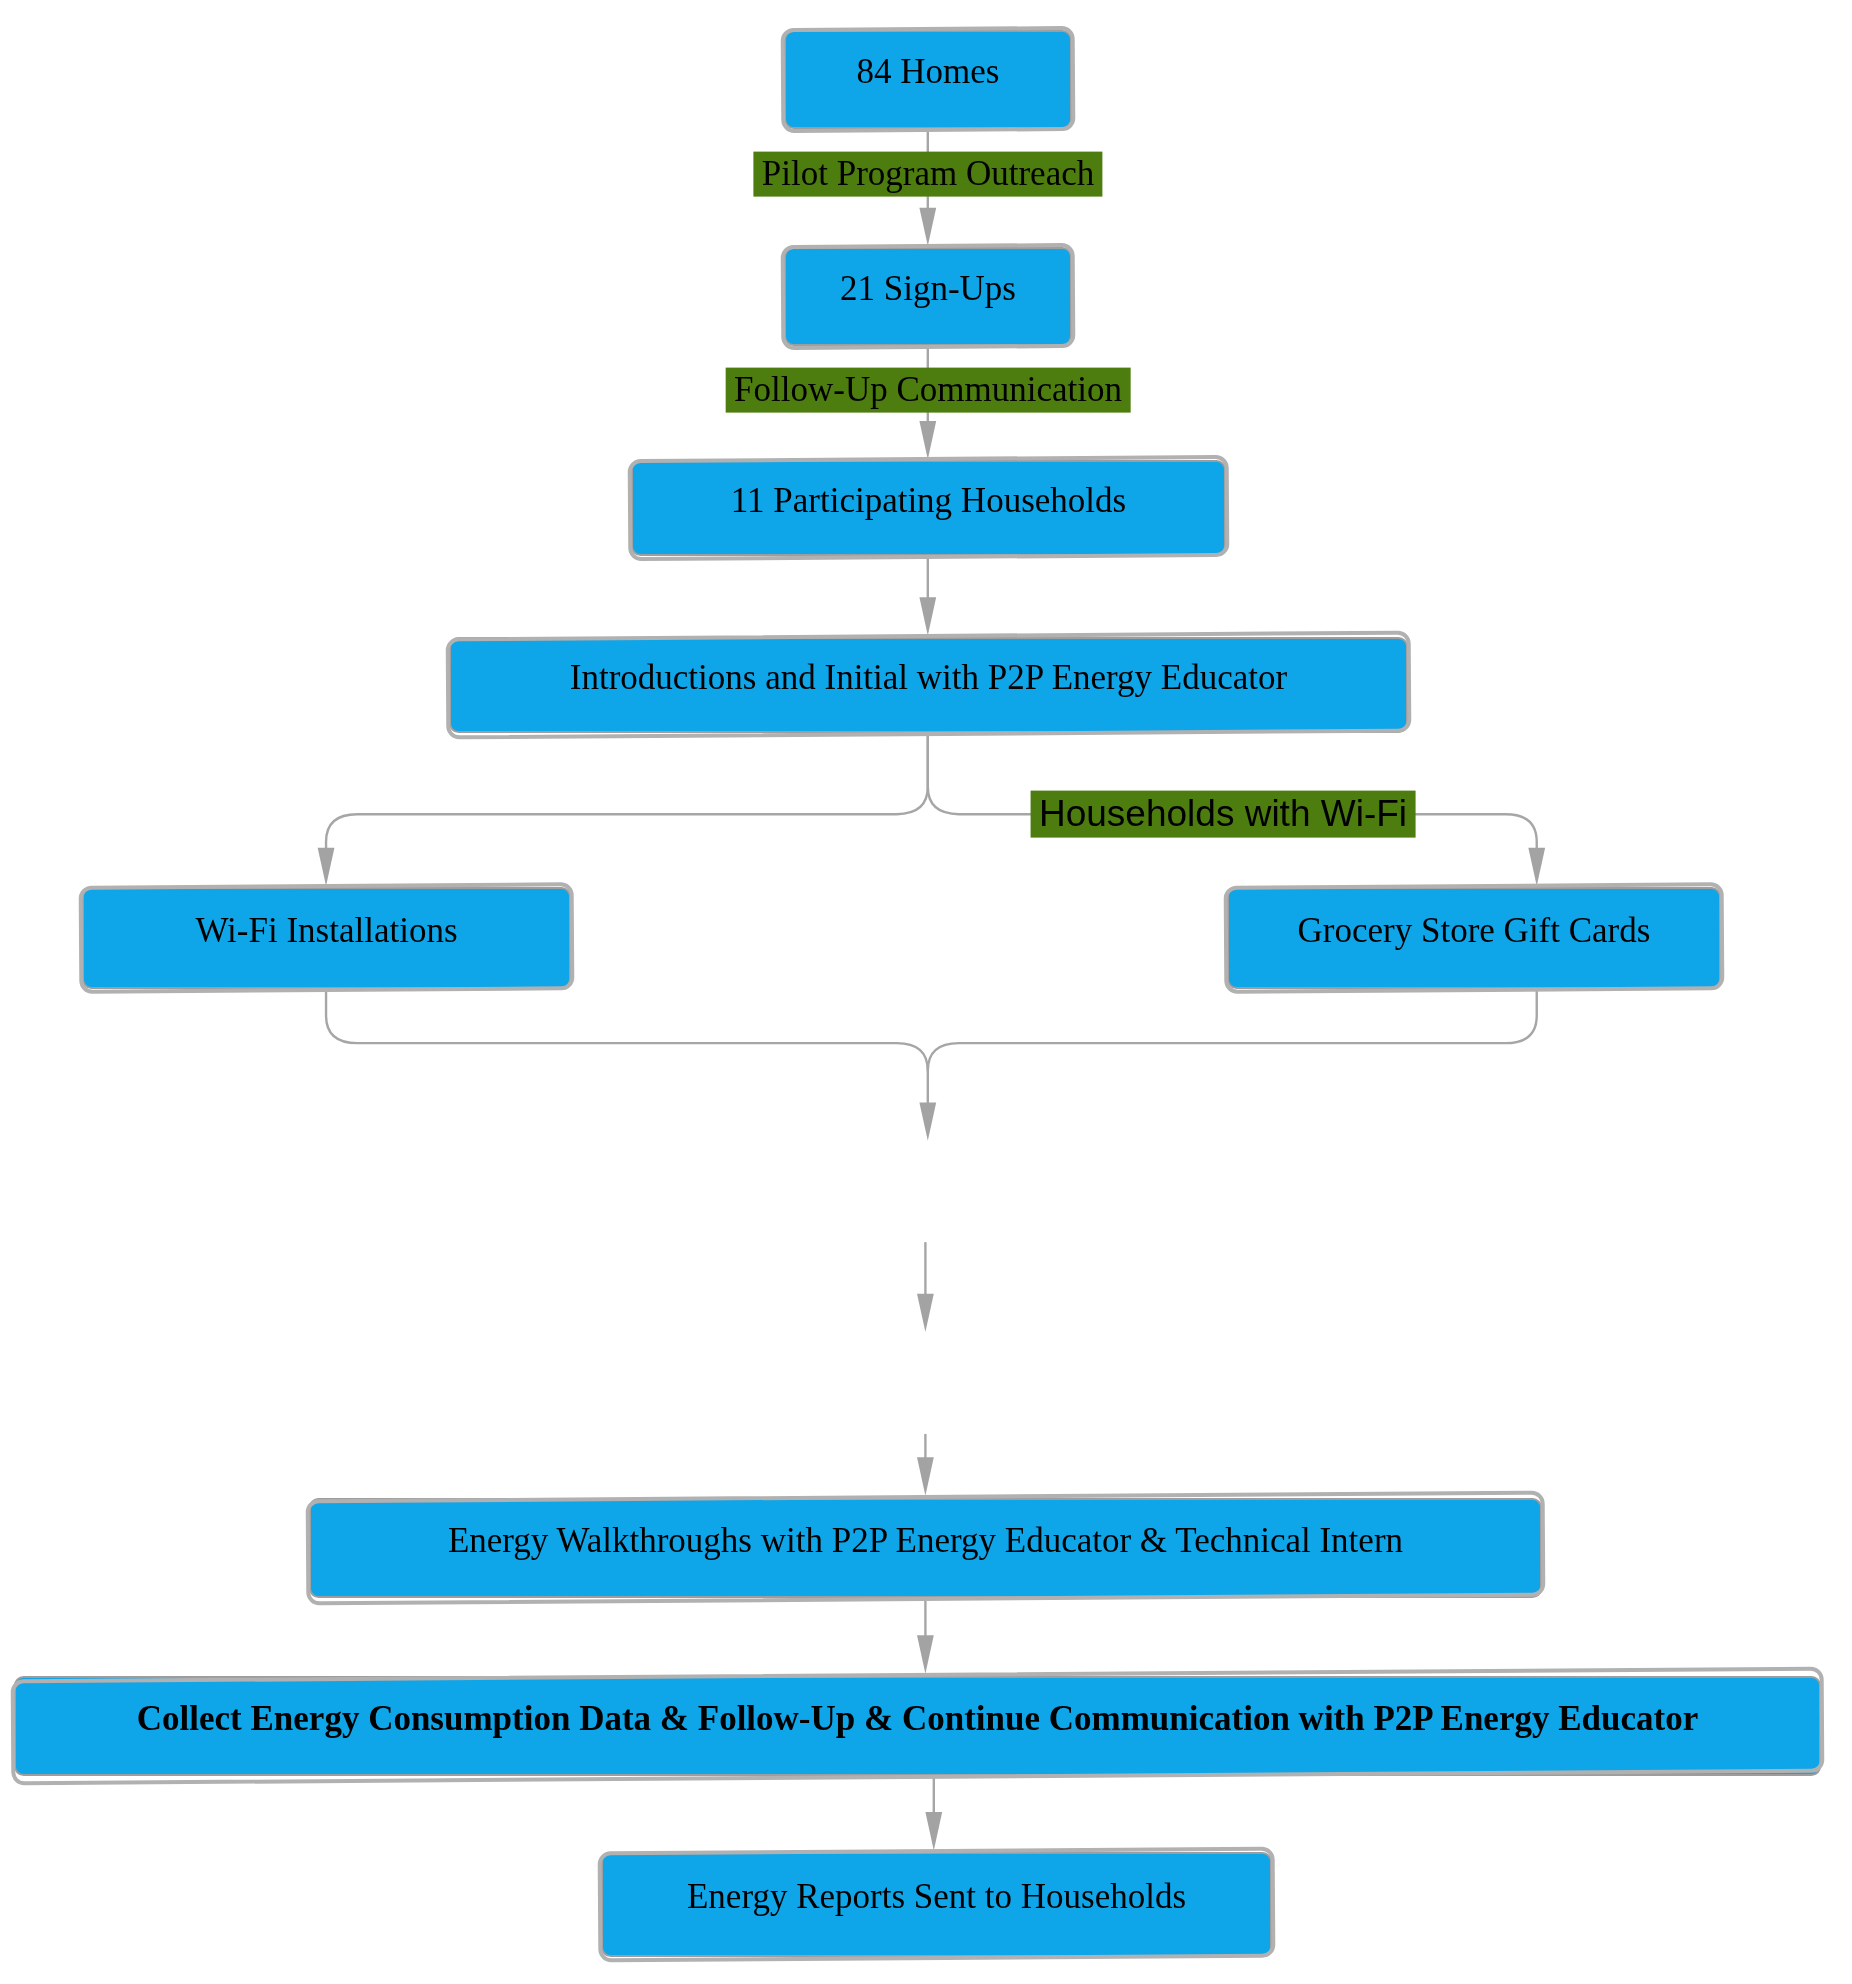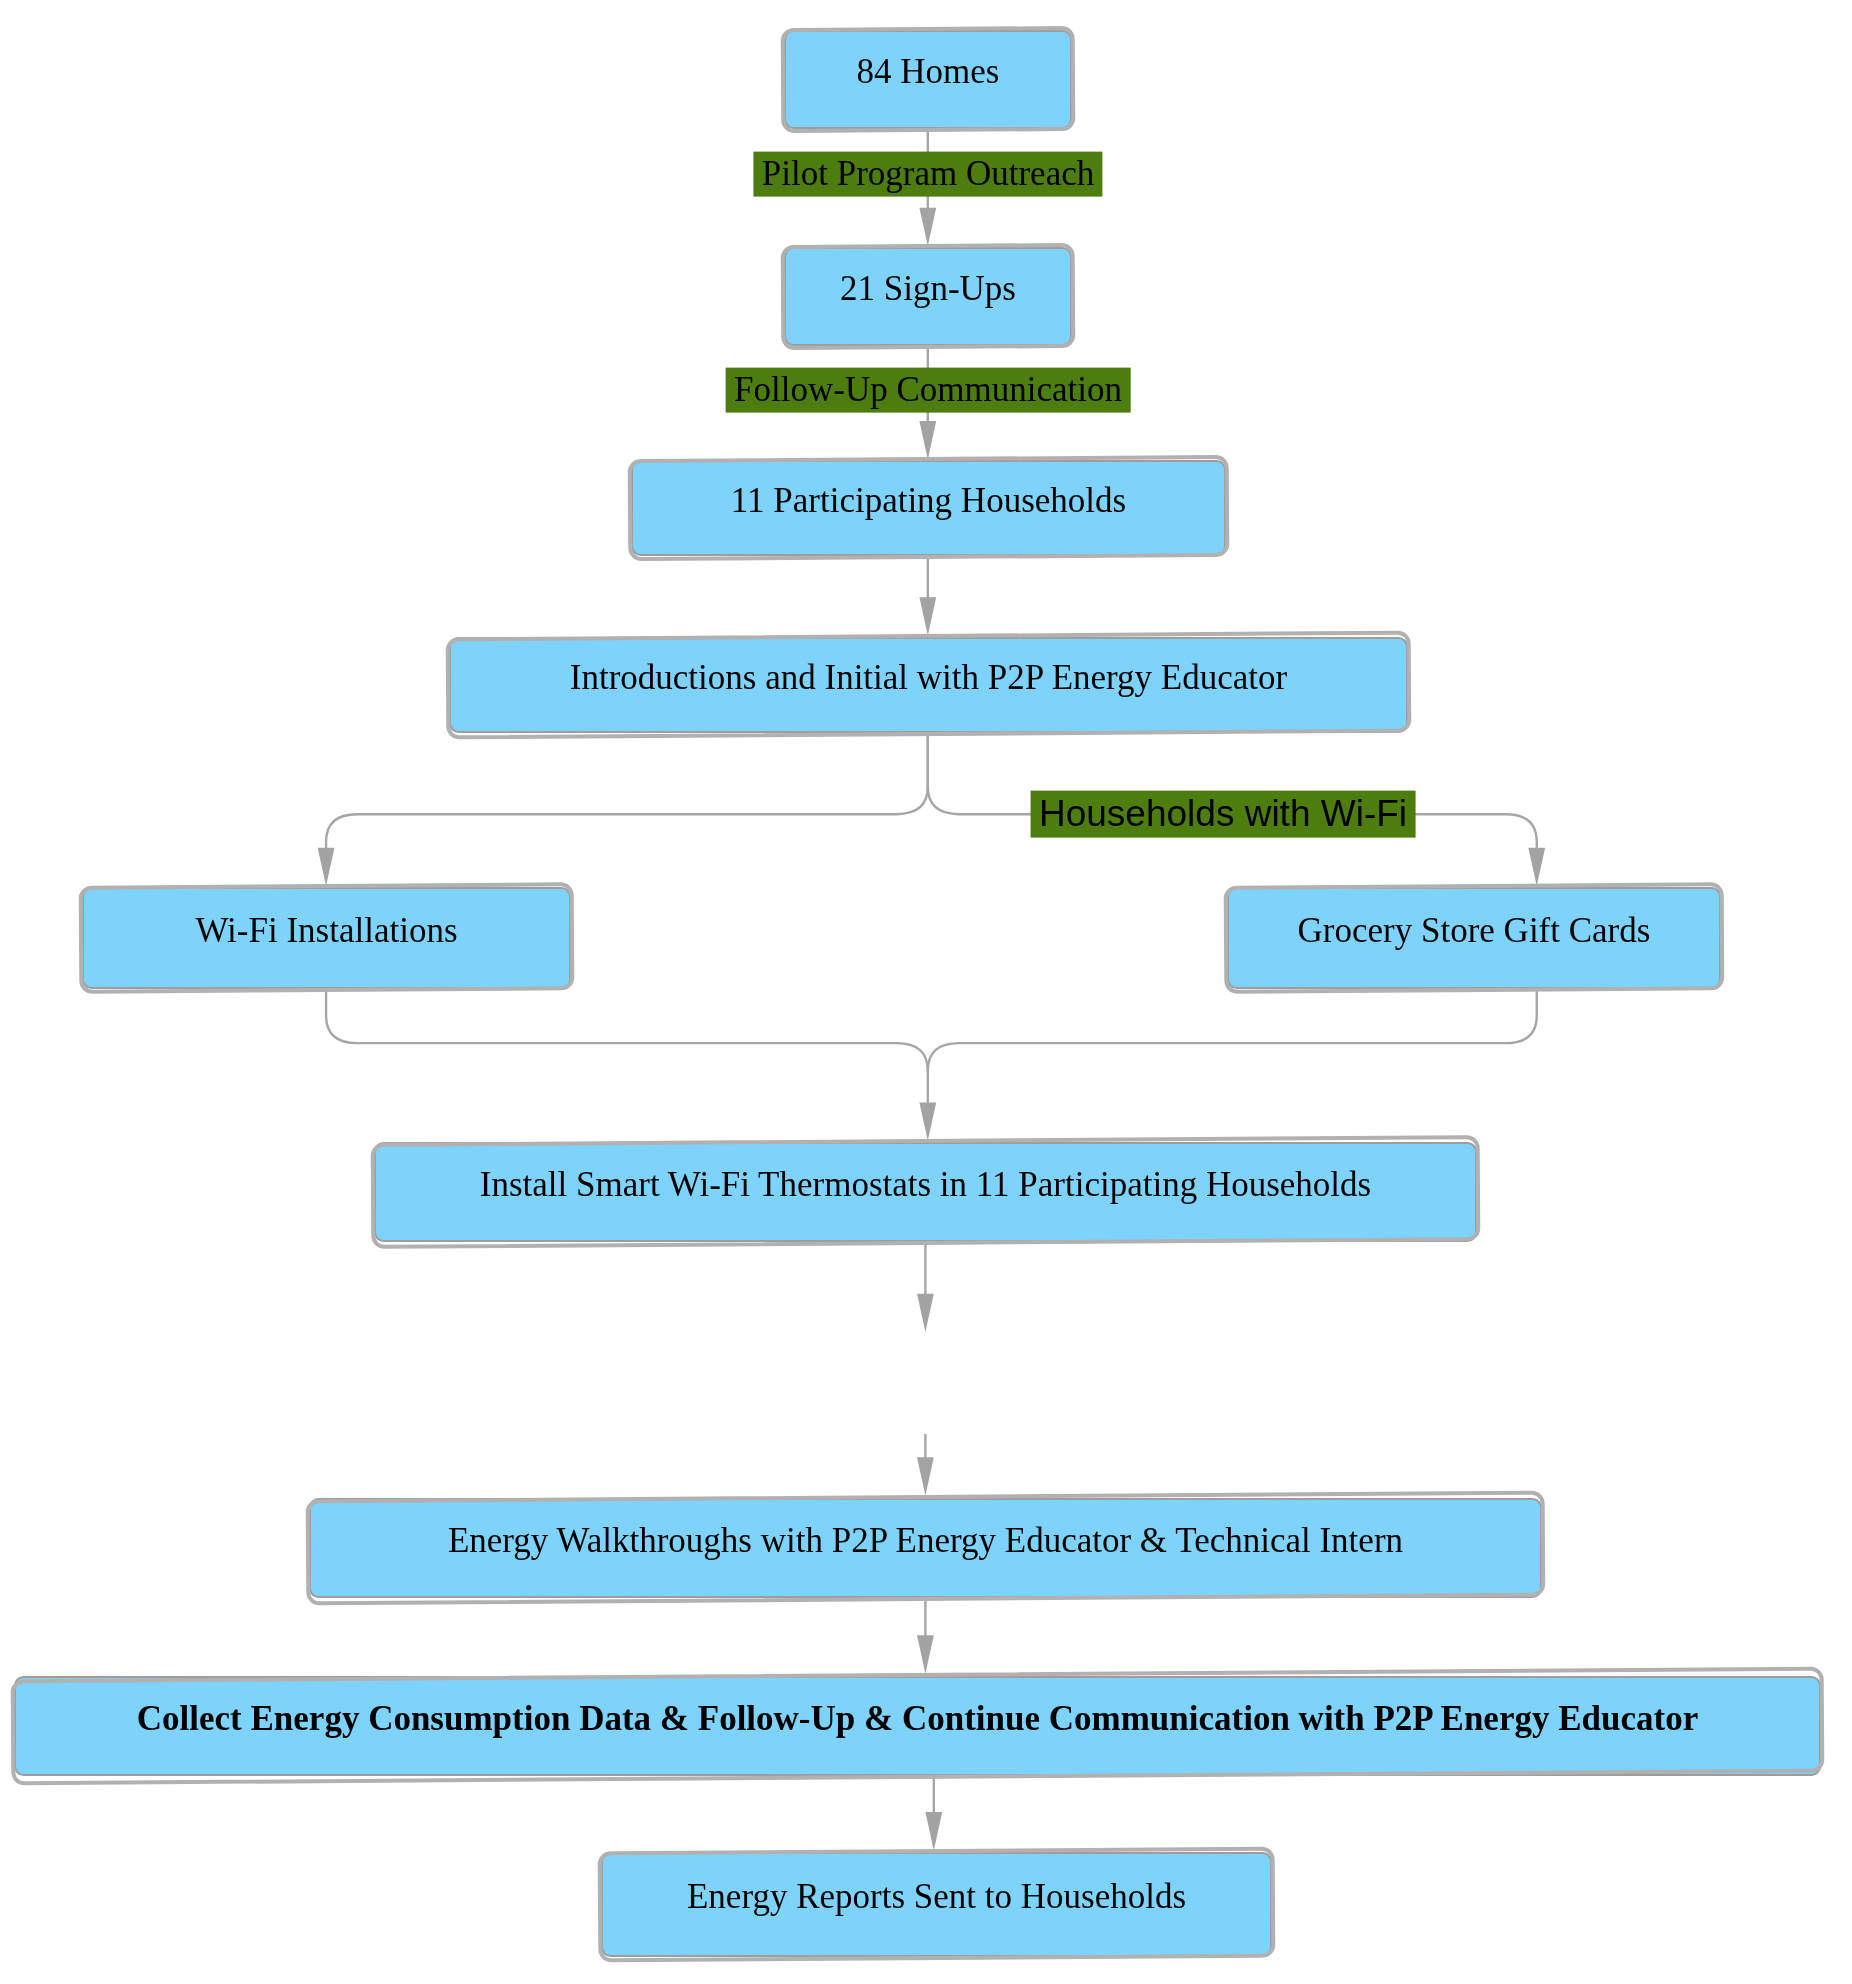--- a/index.html
+++ b/index.html
@@ -18,21 +18,21 @@
   }
   .edge-path {
     fill: none;
     stroke: #a6a6a6;
     stroke-width: 4;
   }
   .arrow-head { fill: #a3a3a3; stroke: none; }
   .node {
     position: absolute;
     z-index: 1;
-    background: #7dd3fc;
+    background: #0ea5e9;
     border: 2.4px solid #9d9d9d;
     border-radius: 9.6px;
     display: flex;
     align-items: center;
     justify-content: center;
     text-align: center;
     font-size: 35px;
     line-height: 1.12;
     color: #000000;
     white-space: nowrap;
@@ -112,21 +112,20 @@
 
   <div class="node" style="left:449px; top:637px; width:959px; height:96px;">Introductions and Initial with P2P Energy Educator</div>
 
 
   <div class="edge-label sans" style="left:1223px; top:814px;">Households with Wi-Fi</div>
 
   <div class="node" style="left:82px; top:887px; width:489px; height:102px;">Wi-Fi Installations</div>
 
   <div class="node" style="left:1227px; top:887px; width:494px; height:102px;">Grocery Store Gift Cards</div>
 
-  <div class="node" style="left:374px; top:1142px; width:1103px; height:100px;">Install Smart Wi-Fi Thermostats in 11 Participating Households</div>
 
 
   <div class="node" style="left:309px; top:1498px; width:1233px; height:100px;">Energy Walkthroughs with P2P Energy Educator &amp; Technical Intern</div>
 
   <div class="node" style="left:14px; top:1676px; width:1807px; height:100px;font-weight:bold;">Collect Energy Consumption Data &amp; Follow-Up &amp; Continue Communication with P2P Energy Educator</div>
 
   <div class="node" style="left:601px; top:1852px; width:671px; height:105px;">Energy Reports Sent to Households</div>
 
 </div>
 

